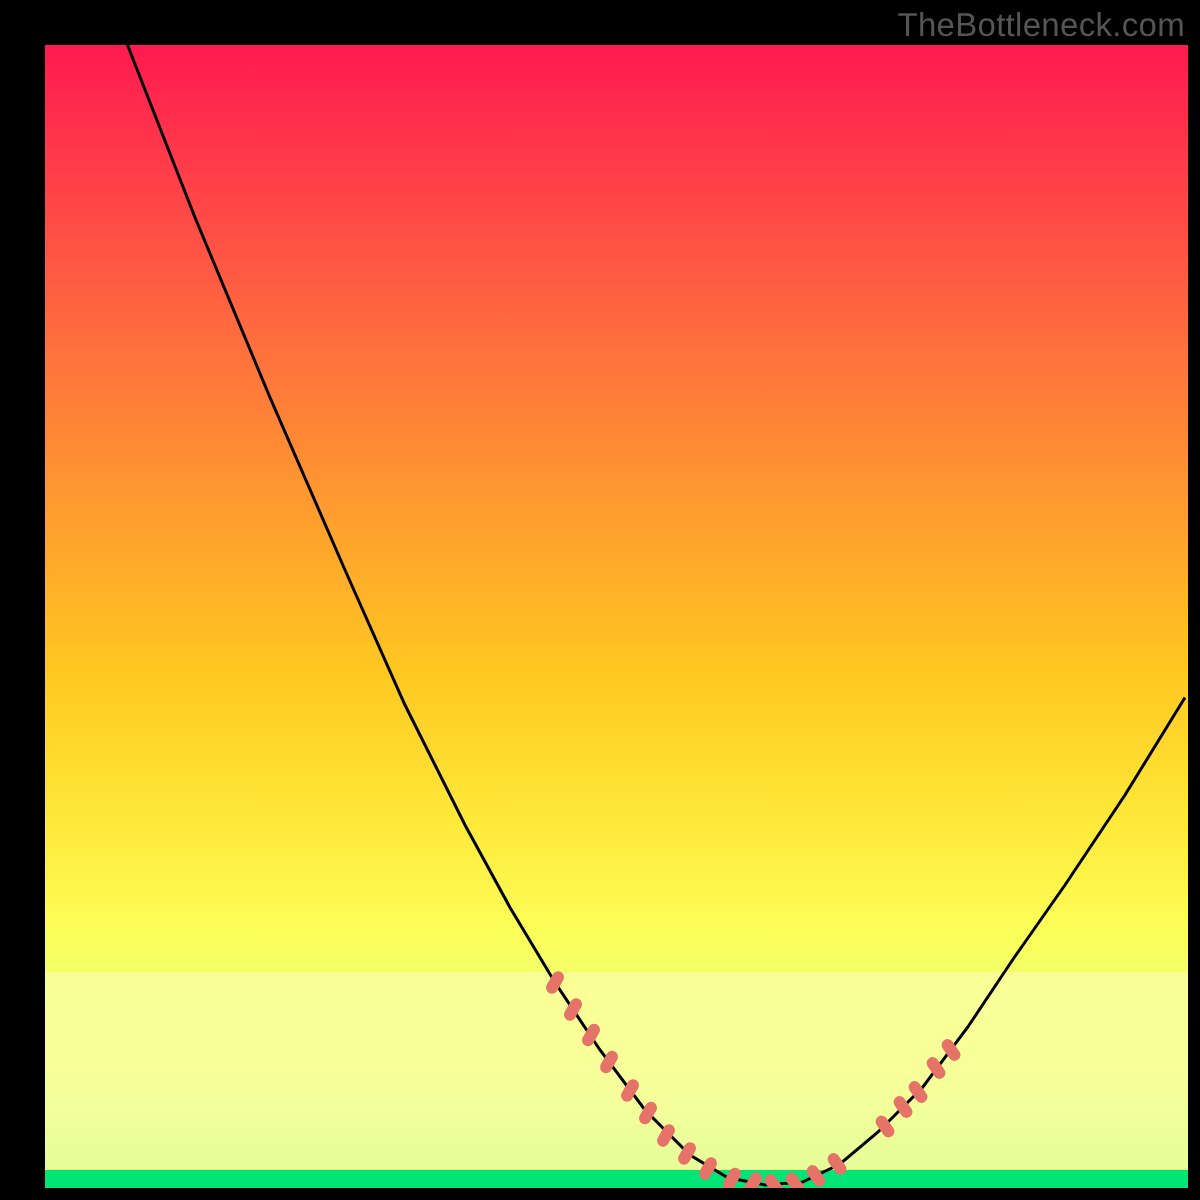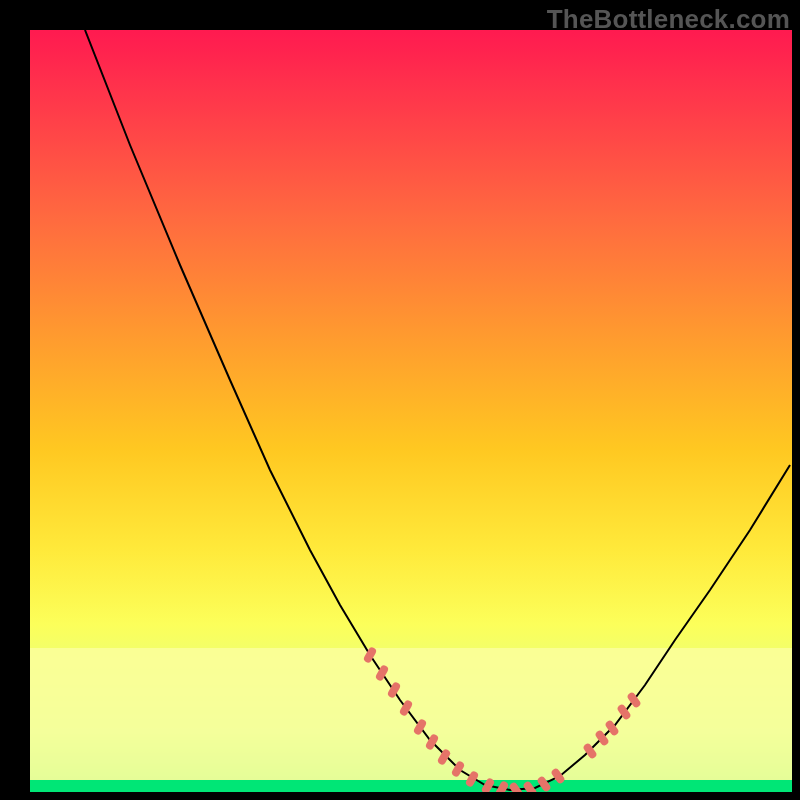--- a/index.html
+++ b/index.html
@@ -17,22 +17,22 @@
     top: 0;
     width: 800px;
     height: 800px;
     background: #000;
   }
   .watermark {
     position: absolute;
     top: 4px;
     right: 10px;
     color: #555555;
-    font-size: 26px;
-    font-weight: 700;
+    font-size: 22px;
+    font-weight: 400;
     letter-spacing: 0.2px;
     z-index: 10;
   }
   .plot {
     position: absolute;
     left: 30px;
     top: 30px;
     width: 762px;
     height: 762px;
     overflow: hidden;

